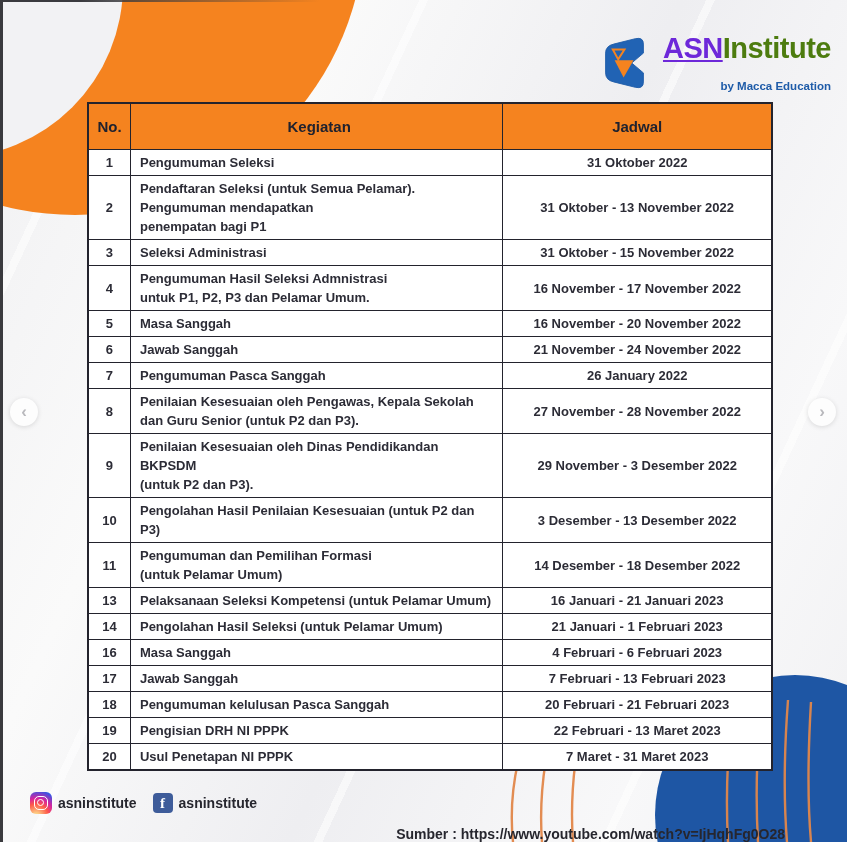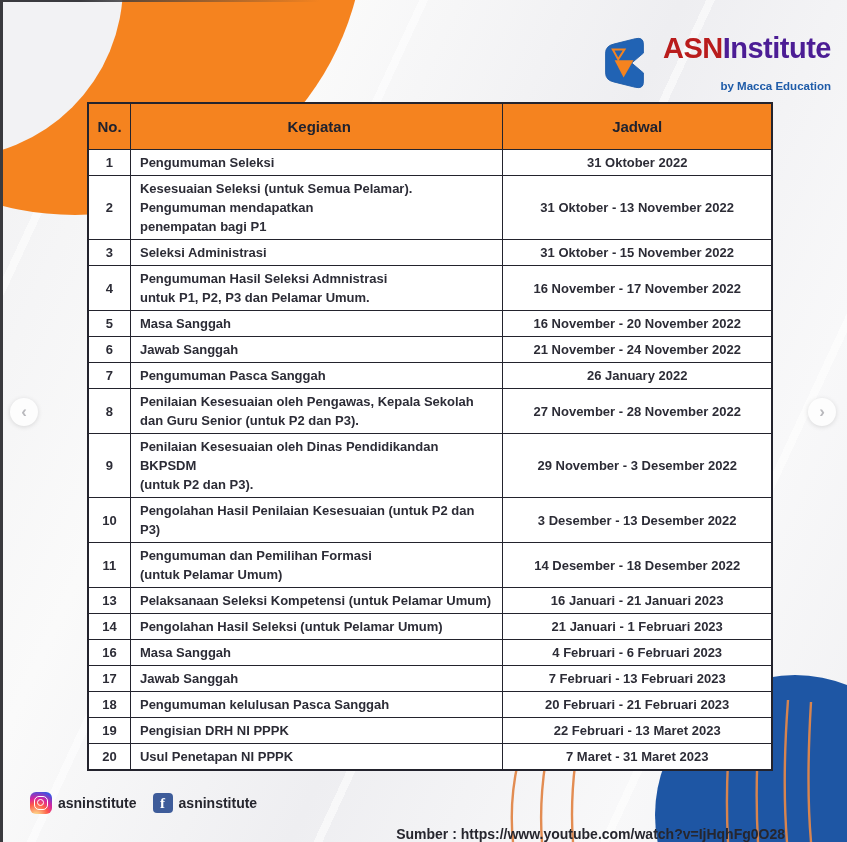--- a/index.html
+++ b/index.html
@@ -27,22 +27,22 @@
   .orange-ring-inner { position:absolute; left:-223px; top:-188px; width:346px; height:346px;
     border-radius:50%; background:#f2f2f4; z-index:1; }
   .blue-circle { position:absolute; left:655px; top:675px; width:280px; height:280px;
     border-radius:50%; background:#1E56A4; z-index:1; }
   .deco-lines { position:absolute; left:480px; top:640px; z-index:2; }
 
   
   .logo { position:absolute; right:16px; top:34px; display:flex; align-items:center; gap:7px; z-index:6; }
   .logo-text { display:flex; flex-direction:column; align-items:flex-end; }
   .logo-word { font-size:29px; font-weight:bold; letter-spacing:-0.5px; line-height:1; }
-  .logo-asn { color:#b91c1c; }
-  .logo-inst { color:#4c1d95; }
+  .logo-asn { color:#6d28d9;text-decoration:underline; }
+  .logo-inst { color:#4d7c0f; }
   .logo-tag { font-size:11.5px; color:#1E5BA8; font-weight:bold; margin-top:17px; }
 
   
   .sched-table { position:absolute; left:88px; top:103px; z-index:6;
     border-collapse:collapse; width:684px; background:#fff;
     box-shadow:0 0 0 1px #23232d; }
   .sched-table th, .sched-table td {
     border:1.6px solid #23232d; color:#2c2c36;
     font-size:13px; line-height:19px; padding:3px 6px;
     white-space:pre-line; font-weight:bold;
@@ -121,21 +121,21 @@
   </thead>
   <tbody>
   <tr>
     <td class="col-no">1</td>
     <td class="col-keg">Pengumuman Seleksi</td>
     <td class="col-jad">31 Oktober 2022</td>
   </tr>
 
   <tr>
     <td class="col-no">2</td>
-    <td class="col-keg">Kesesuaian Seleksi (untuk Semua Pelamar).
+    <td class="col-keg">Pendaftaran Seleksi (untuk Semua Pelamar).
 Pengumuman mendapatkan
 penempatan bagi P1</td>
     <td class="col-jad">31 Oktober - 13 November 2022</td>
   </tr>
 
   <tr>
     <td class="col-no">3</td>
     <td class="col-keg">Seleksi Administrasi</td>
     <td class="col-jad">31 Oktober - 15 November 2022</td>
   </tr>

